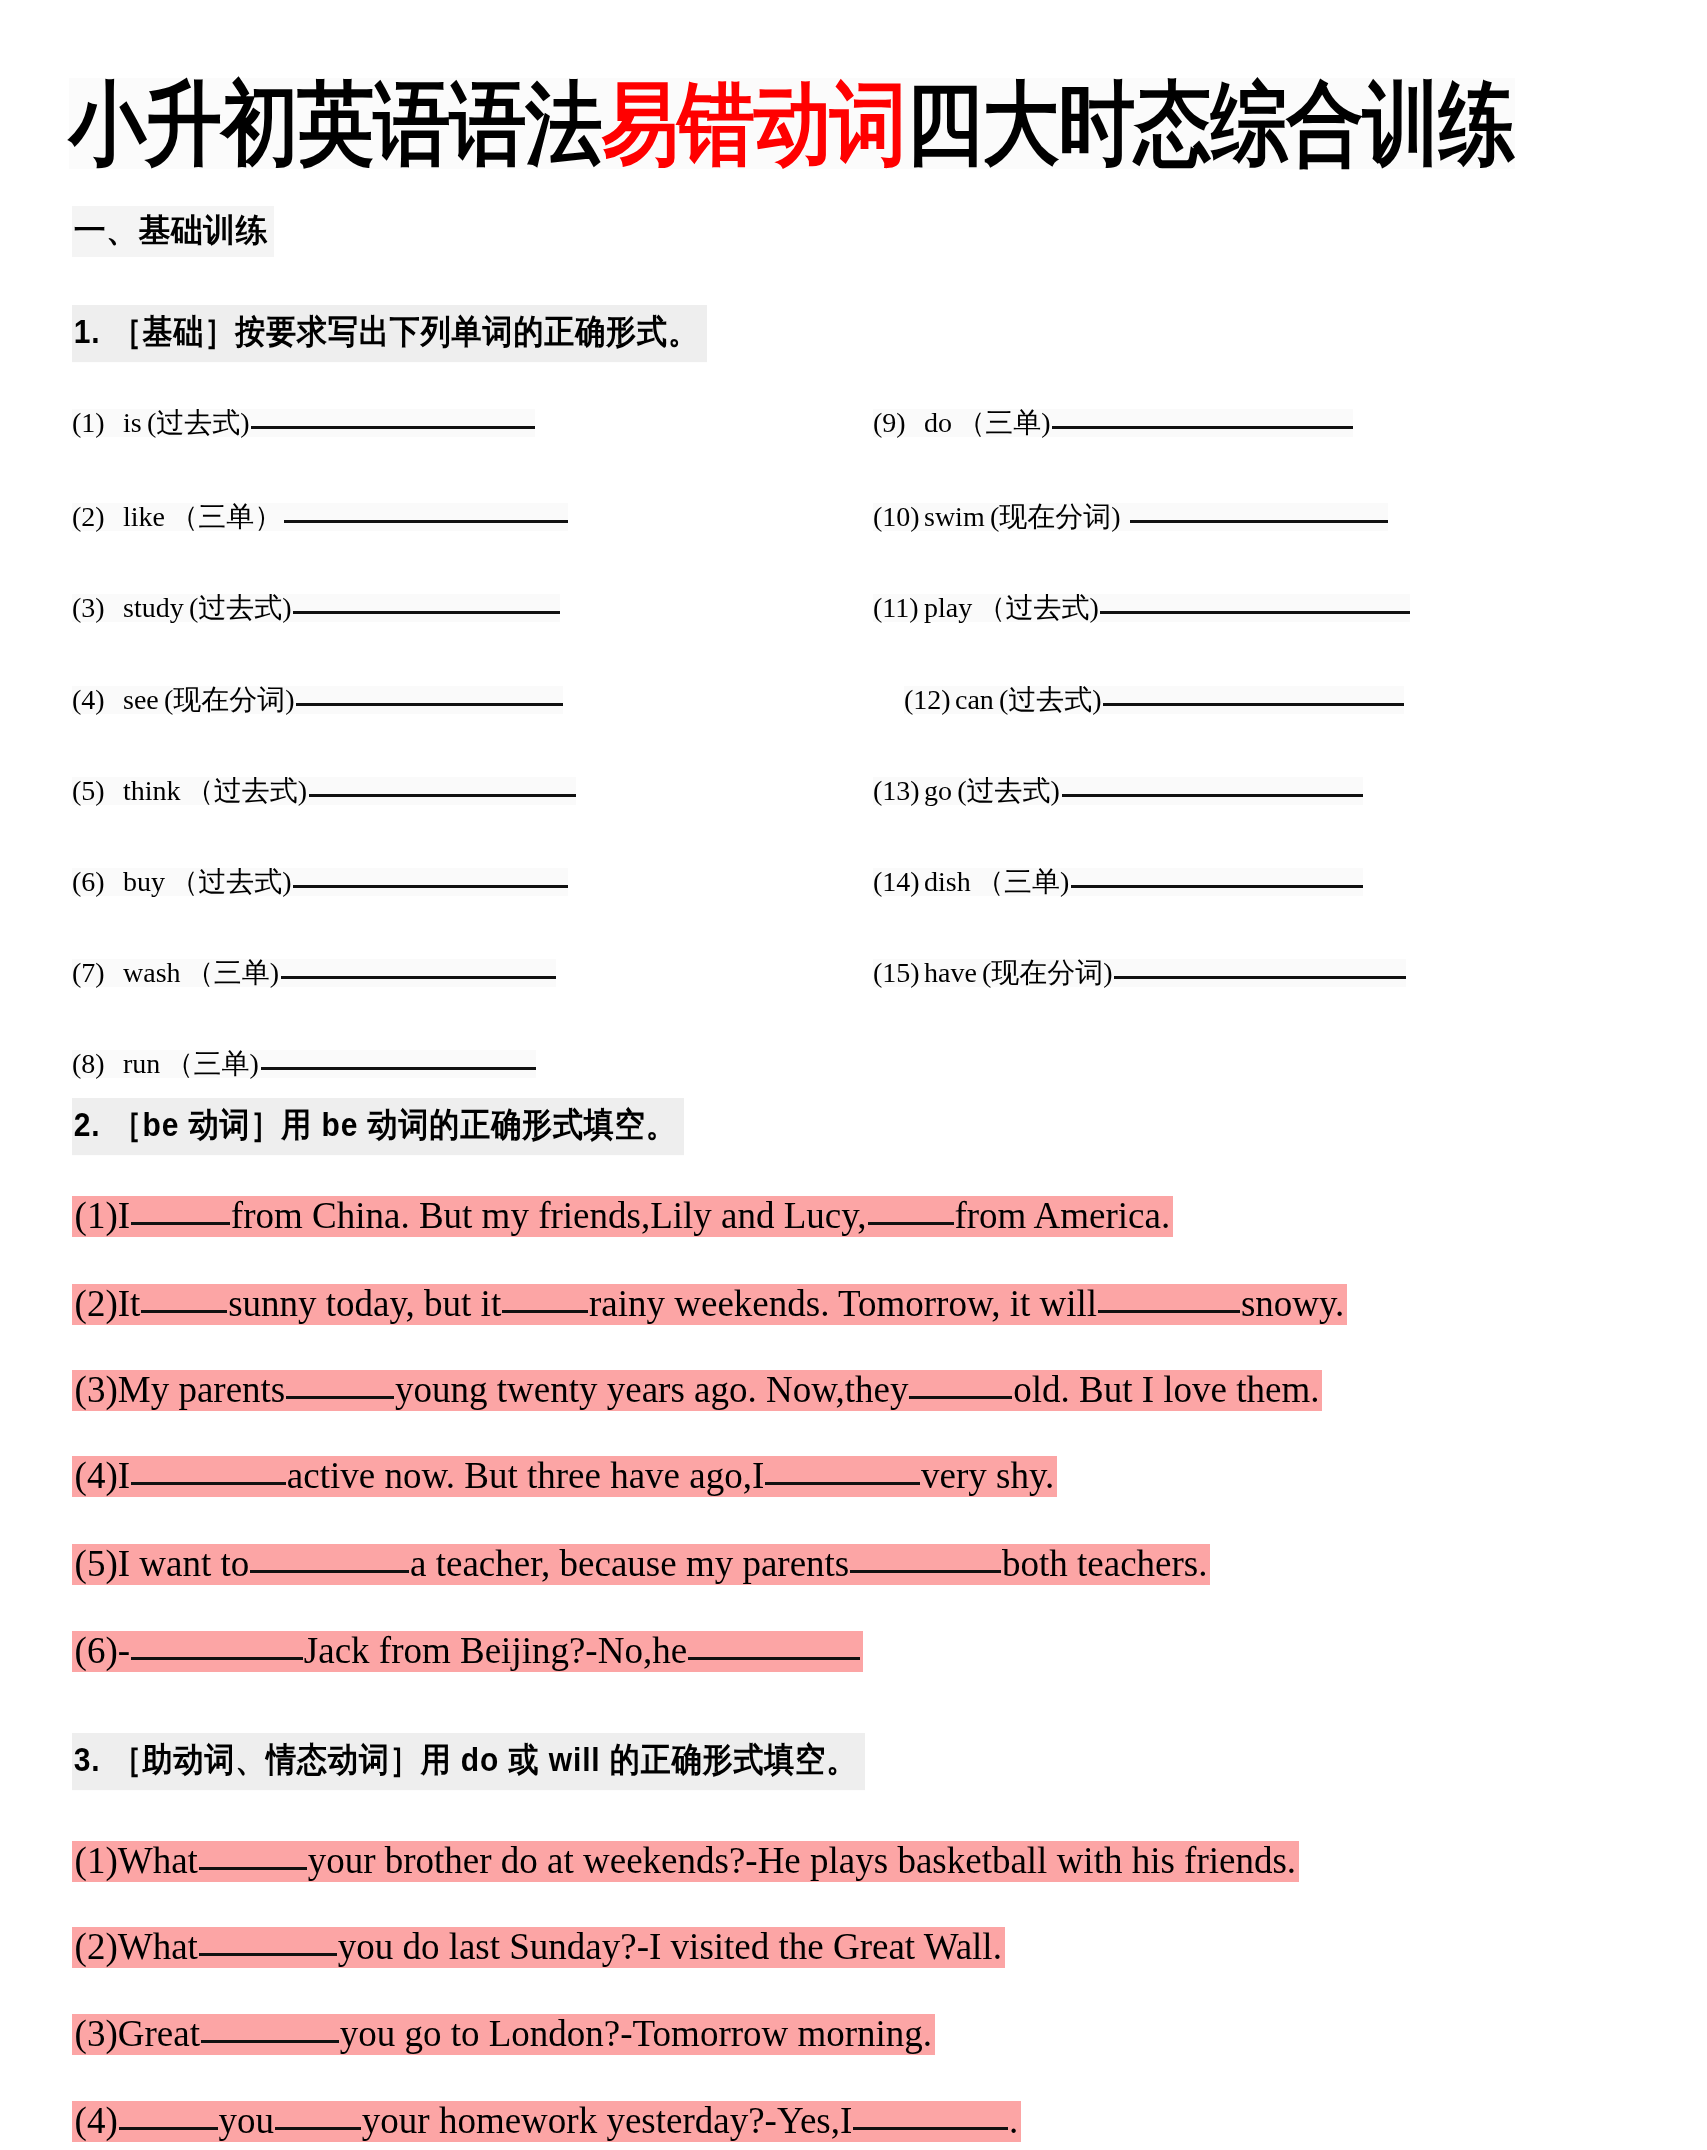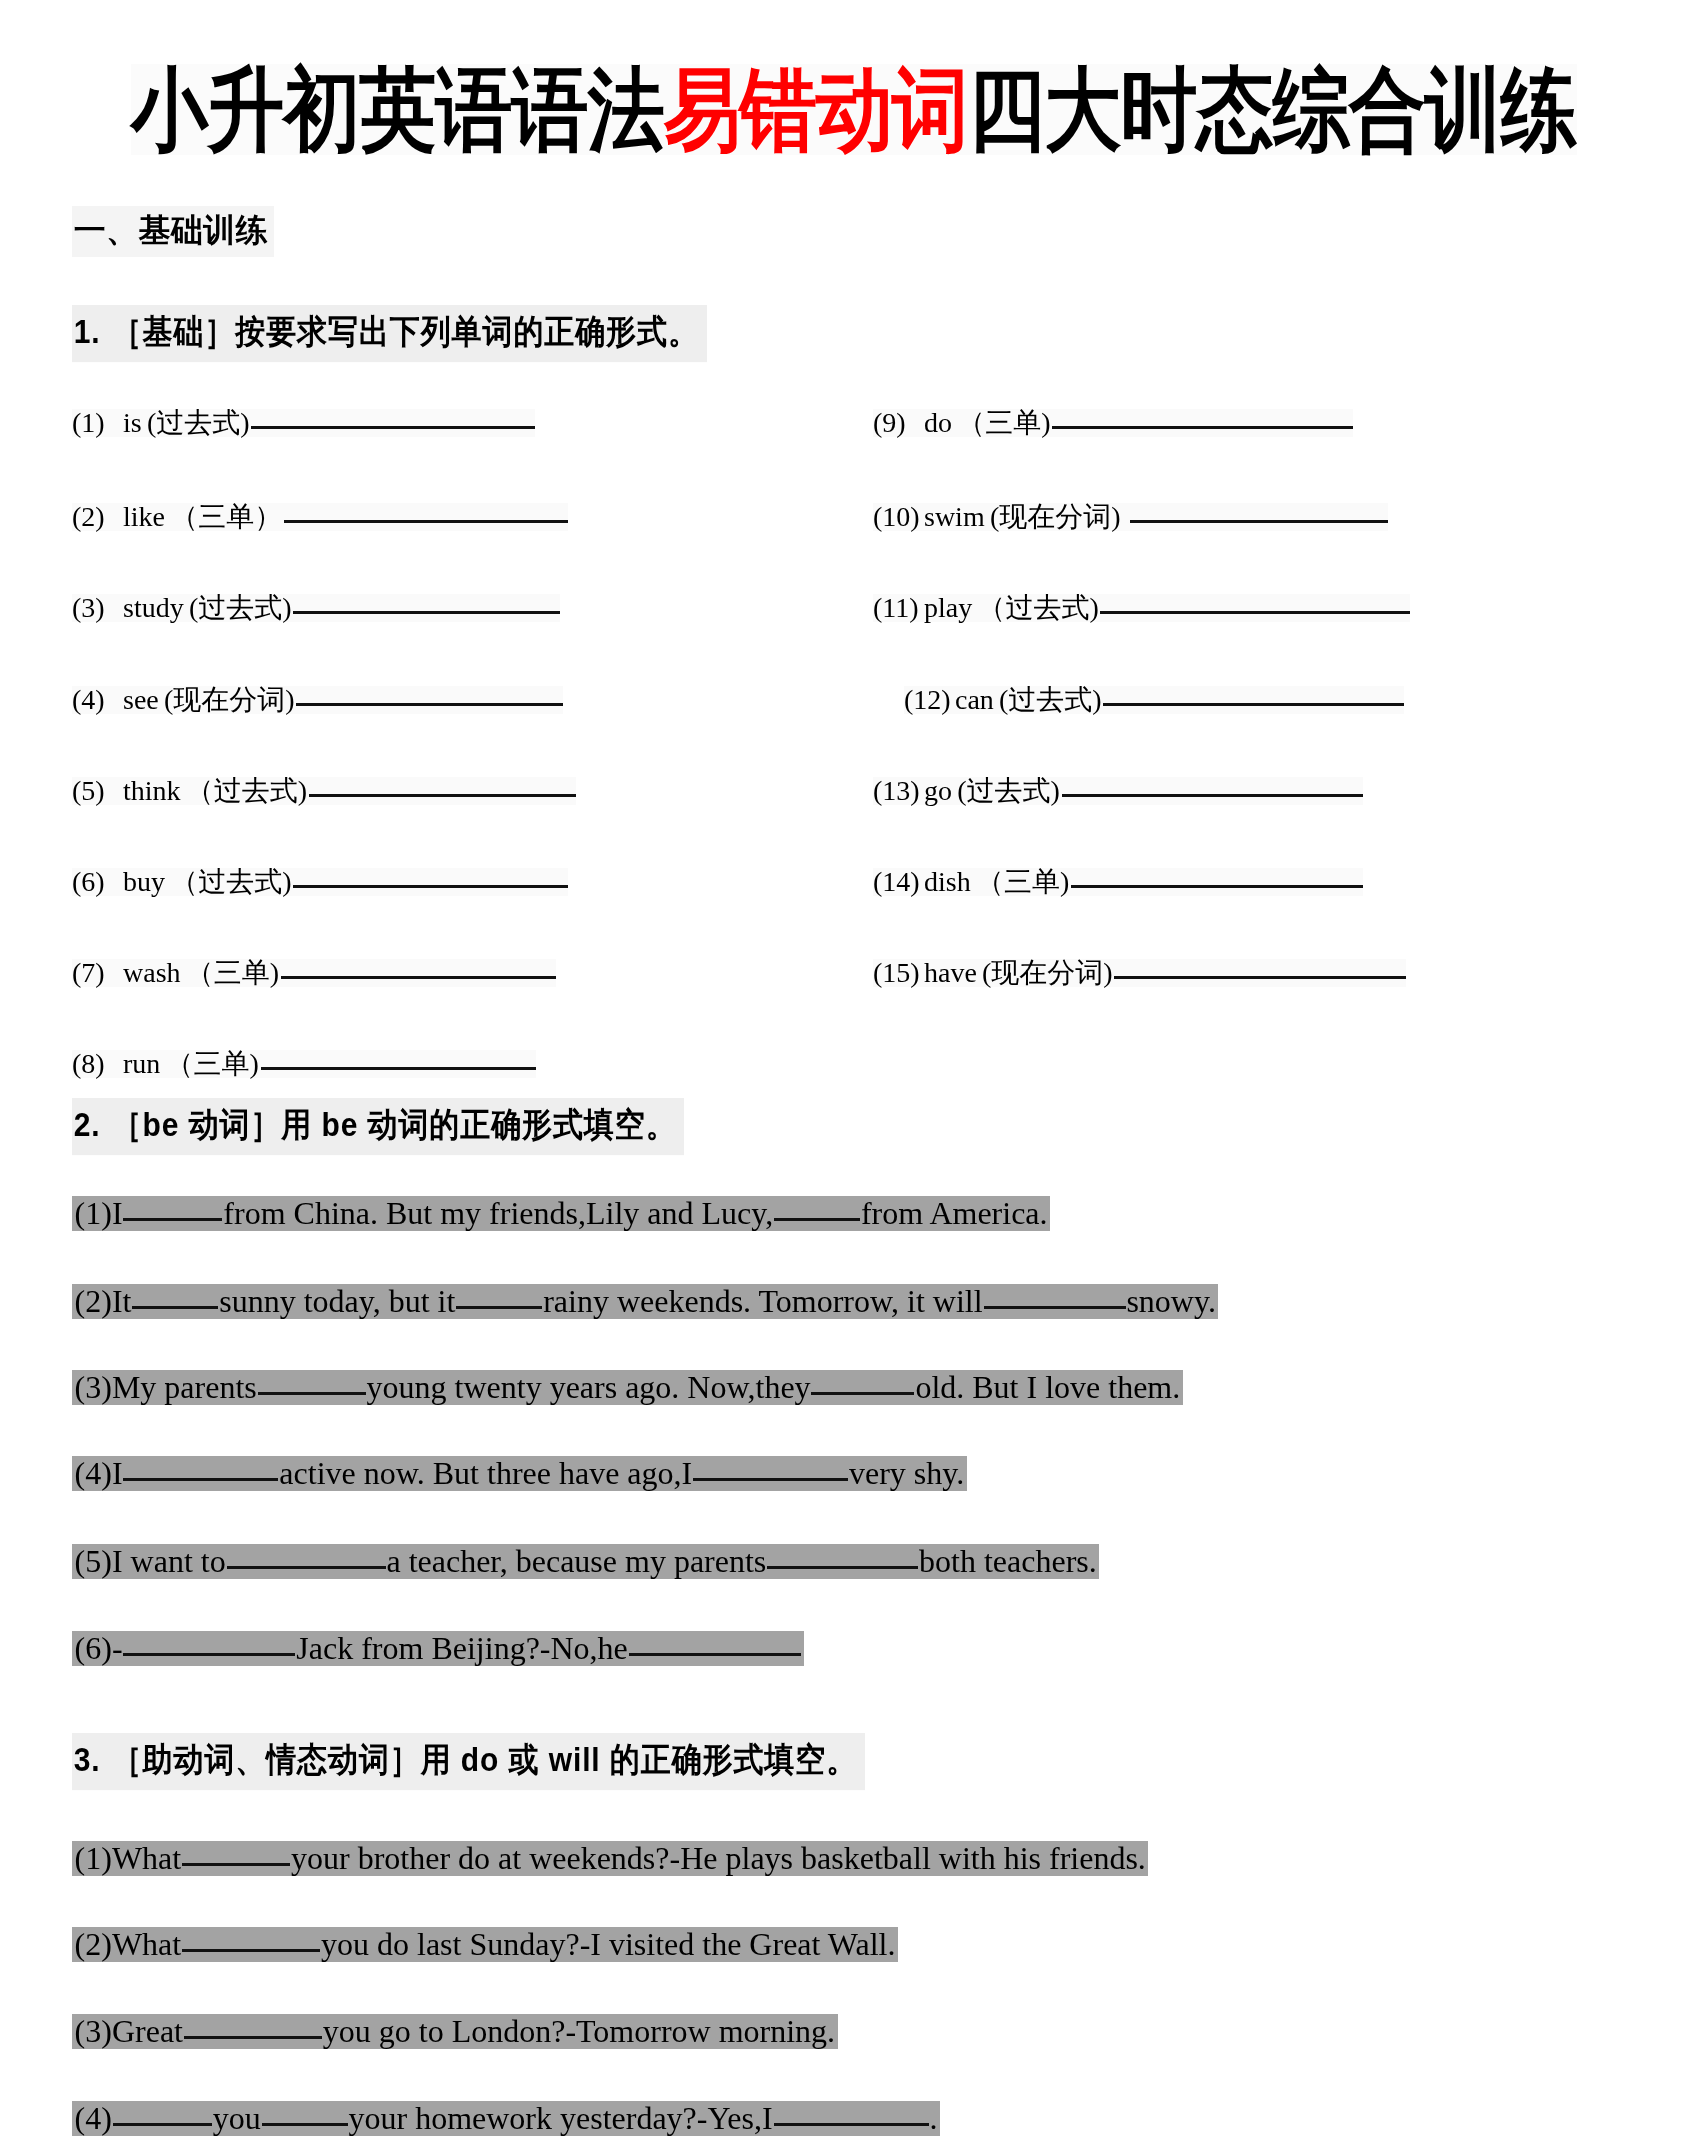--- a/index.html
+++ b/index.html
@@ -22,26 +22,26 @@
     height: 2414px;
     padding: 0;
     box-sizing: border-box;
     background: #ffffff;
   }
 
   
   .title-wrap {
     position: absolute;
     left: 69px;
-    top: 60px;
+    top: 74px;
     width: 1570px;
     height: 99px;
     display: flex;
     align-items: center;
-    justify-content: center;
+    justify-content: flex-start;
   }
   .title {
     font-family: "Liberation Sans", "DejaVu Sans", sans-serif;
     font-weight: bold;
     font-size: 77px;
     line-height: 1.0;
     letter-spacing: -0.9px;
     white-space: nowrap;
     background: #fbfbfb;
     transform: scaleY(1.18);
@@ -104,23 +104,23 @@
     height: 0.4px;
     margin-left: 1.7px;
     position: relative;
     top: -2.6px;
   }
 
   
   .sentence {
     position: absolute;
     left: 72px;
-    font-size: 32px;
-    white-space: nowrap;
-    background: #a3a3a3;
+    font-size: 37px;
+    white-space: nowrap;
+    background: #fca5a5;
     line-height: 1.05;
     padding: 0.9px 2.6px;
   }
   .sentence .gap {
     display: inline-block;
     border-bottom: 3px solid #111;
     height: 0.4px;
     position: relative;
     top: -3.4px;
     margin: 0 0.9px;

